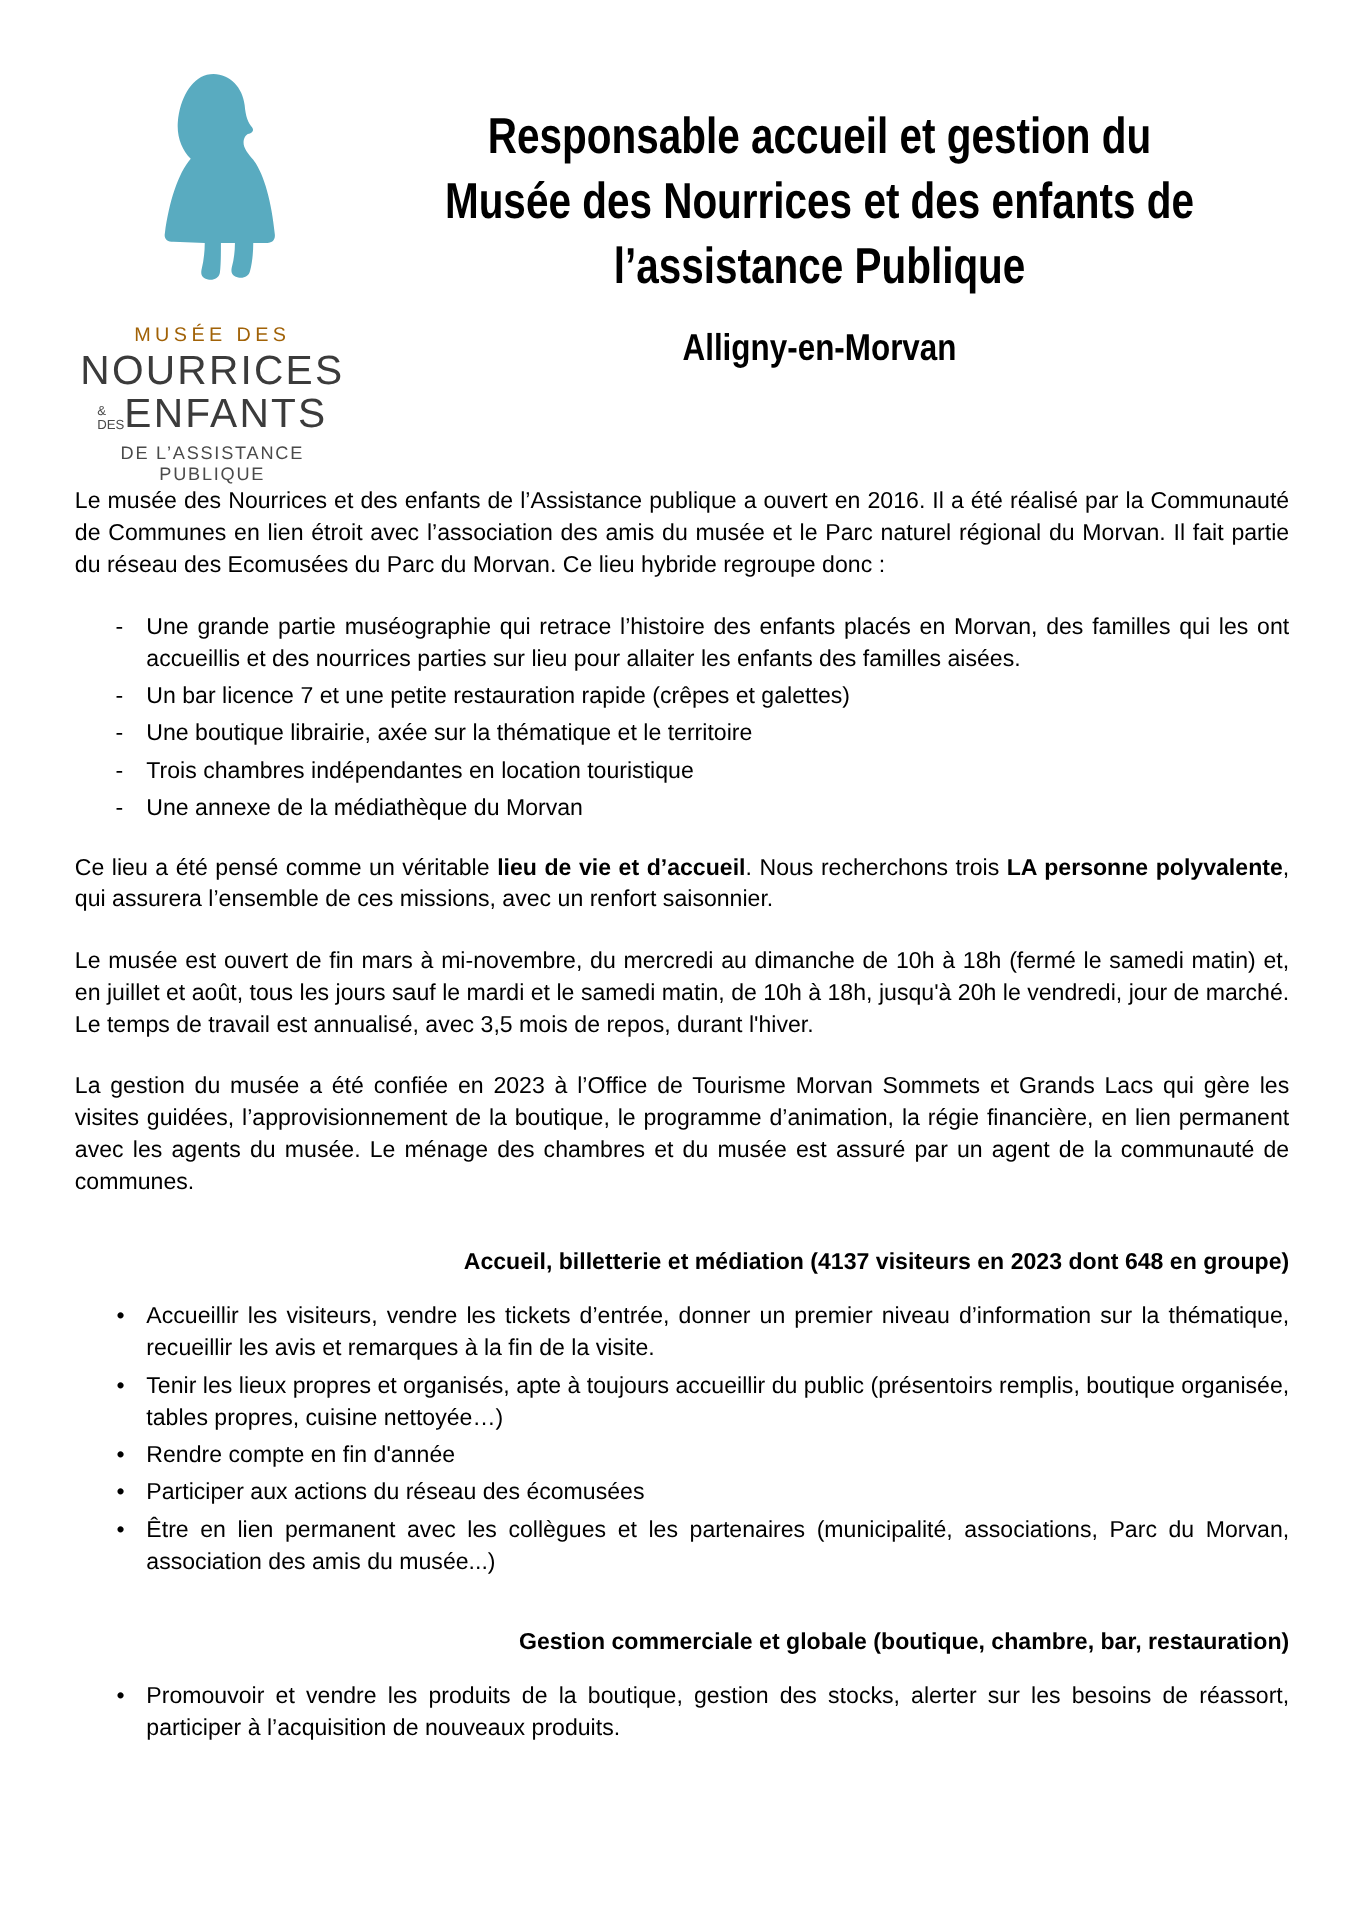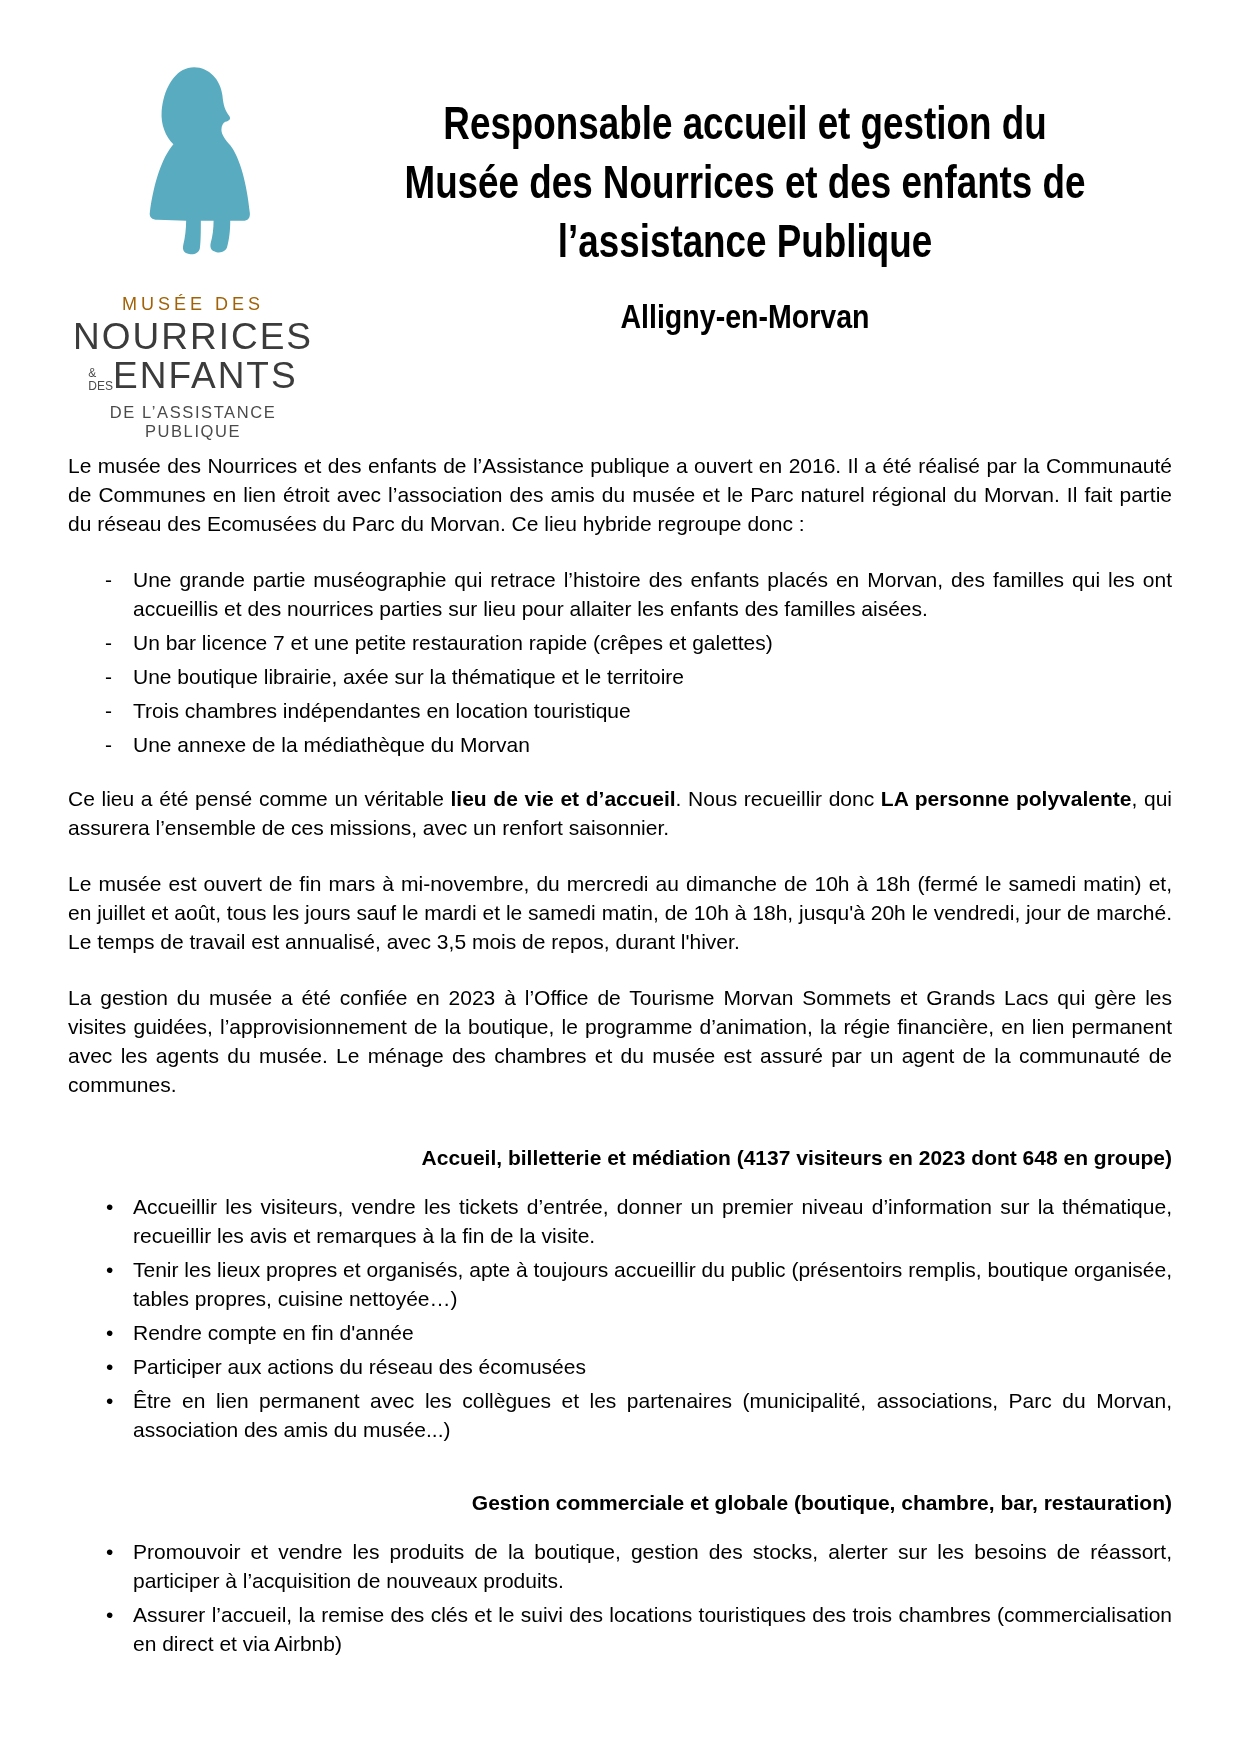--- a/index.html
+++ b/index.html
@@ -24,21 +24,21 @@
   .doc-title {
     font-weight:bold; font-size:46px; line-height:59px; letter-spacing:0;
     transform:scaleX(0.80); transform-origin:50% 0;
   }
   .doc-subtitle {
     font-weight:bold; font-size:34px; margin-top:26px;
     transform:scaleX(0.84); transform-origin:50% 0;
   }
 
   
-  .main { padding:0 68px; margin-top:10px; font-size:21px; line-height:29px; }
+  .main { padding:0 68px; font-size:21px; line-height:29px; }
   .para { text-align:justify; margin-bottom:27px; }
   .list { margin-bottom:25px; }
   .dash-item, .bullet-item { position:relative; padding-left:65px; text-align:justify; margin-bottom:5px; }
   .dash-item::before { content:"-"; position:absolute; left:37px; top:0; }
   .bullet-item::before { content:"\2022"; position:absolute; left:38px; top:0; }
   .b { font-weight:bold; }
   .section-heading { font-weight:bold; margin:44px 0 20px 0; text-align:right; }
 </style>
 </head>
 <body>
@@ -101,36 +101,35 @@
     <p class="para">Le musée des Nourrices et des enfants de l’Assistance publique a ouvert en 2016. Il a été réalisé par la Communauté de Communes en lien étroit avec l’association des amis du musée et le Parc naturel régional du Morvan. Il fait partie du réseau des Ecomusées du Parc du Morvan. Ce lieu hybride regroupe donc :</p>
 
     <div class="list">
       <div class="dash-item">Une grande partie muséographie qui retrace l’histoire des enfants placés en Morvan, des familles qui les ont accueillis et des nourrices parties sur lieu pour allaiter les enfants des familles aisées.</div>
       <div class="dash-item">Un bar licence 7 et une petite restauration rapide (crêpes et galettes)</div>
       <div class="dash-item">Une boutique librairie, axée sur la thématique et le territoire</div>
       <div class="dash-item">Trois chambres indépendantes en location touristique</div>
       <div class="dash-item">Une annexe de la médiathèque du Morvan</div>
     </div>
 
-    <p class="para"><span>Ce lieu a été pensé comme un véritable </span><span class="b">lieu de vie et d’accueil</span><span>. Nous recueillir donc </span><span class="b">LA personne polyvalente</span><span>, qui assurera l’ensemble de ces missions, avec un renfort saisonnier.</span></p>
+    <p class="para"><span>Ce lieu a été pensé comme un véritable </span><span class="b">lieu de vie et d’accueil</span><span>. Nous recherchons trois </span><span class="b">LA personne polyvalente</span><span>, qui assurera l’ensemble de ces missions, avec un renfort saisonnier.</span></p>
 
     <p class="para">Le musée est ouvert de fin mars à mi-novembre, du mercredi au dimanche de 10h à 18h (fermé le samedi matin) et, en juillet et août, tous les jours sauf le mardi et le samedi matin, de 10h à 18h, jusqu'à 20h le vendredi, jour de marché. Le temps de travail est annualisé, avec 3,5 mois de repos, durant l'hiver.</p>
 
     <p class="para">La gestion du musée a été confiée en 2023 à l’Office de Tourisme Morvan Sommets et Grands Lacs qui gère les visites guidées, l’approvisionnement de la boutique, le programme d’animation, la régie financière, en lien permanent avec les agents du musée. Le ménage des chambres et du musée est assuré par un agent de la communauté de communes.</p>
 
     <div class="section-heading">Accueil, billetterie et médiation (4137 visiteurs en 2023 dont 648 en groupe)</div>
     <div class="list">
       <div class="bullet-item">Accueillir les visiteurs, vendre les tickets d’entrée, donner un premier niveau d’information sur la thématique, recueillir les avis et remarques à la fin de la visite.</div>
       <div class="bullet-item">Tenir les lieux propres et organisés, apte à toujours accueillir du public (présentoirs remplis, boutique organisée, tables propres, cuisine nettoyée…)</div>
       <div class="bullet-item">Rendre compte en fin d'année</div>
       <div class="bullet-item">Participer aux actions du réseau des écomusées</div>
       <div class="bullet-item">Être en lien permanent avec les collègues et les partenaires (municipalité, associations, Parc du Morvan, association des amis du musée...)</div>
     </div>
 
     <div class="section-heading">Gestion commerciale et globale (boutique, chambre, bar, restauration)</div>
     <div class="list">
       <div class="bullet-item">Promouvoir et vendre les produits de la boutique, gestion des stocks, alerter sur les besoins de réassort, participer à l’acquisition de nouveaux produits.</div>
-      <div class="bullet-item">Assurer l’accueil, la remise des clés et le suivi des locations touristiques des trois chambres (commercialisation en direct et via Airbnb)</div>
     </div>
 
   </div>
 
 </div>
 
 </body></html>

